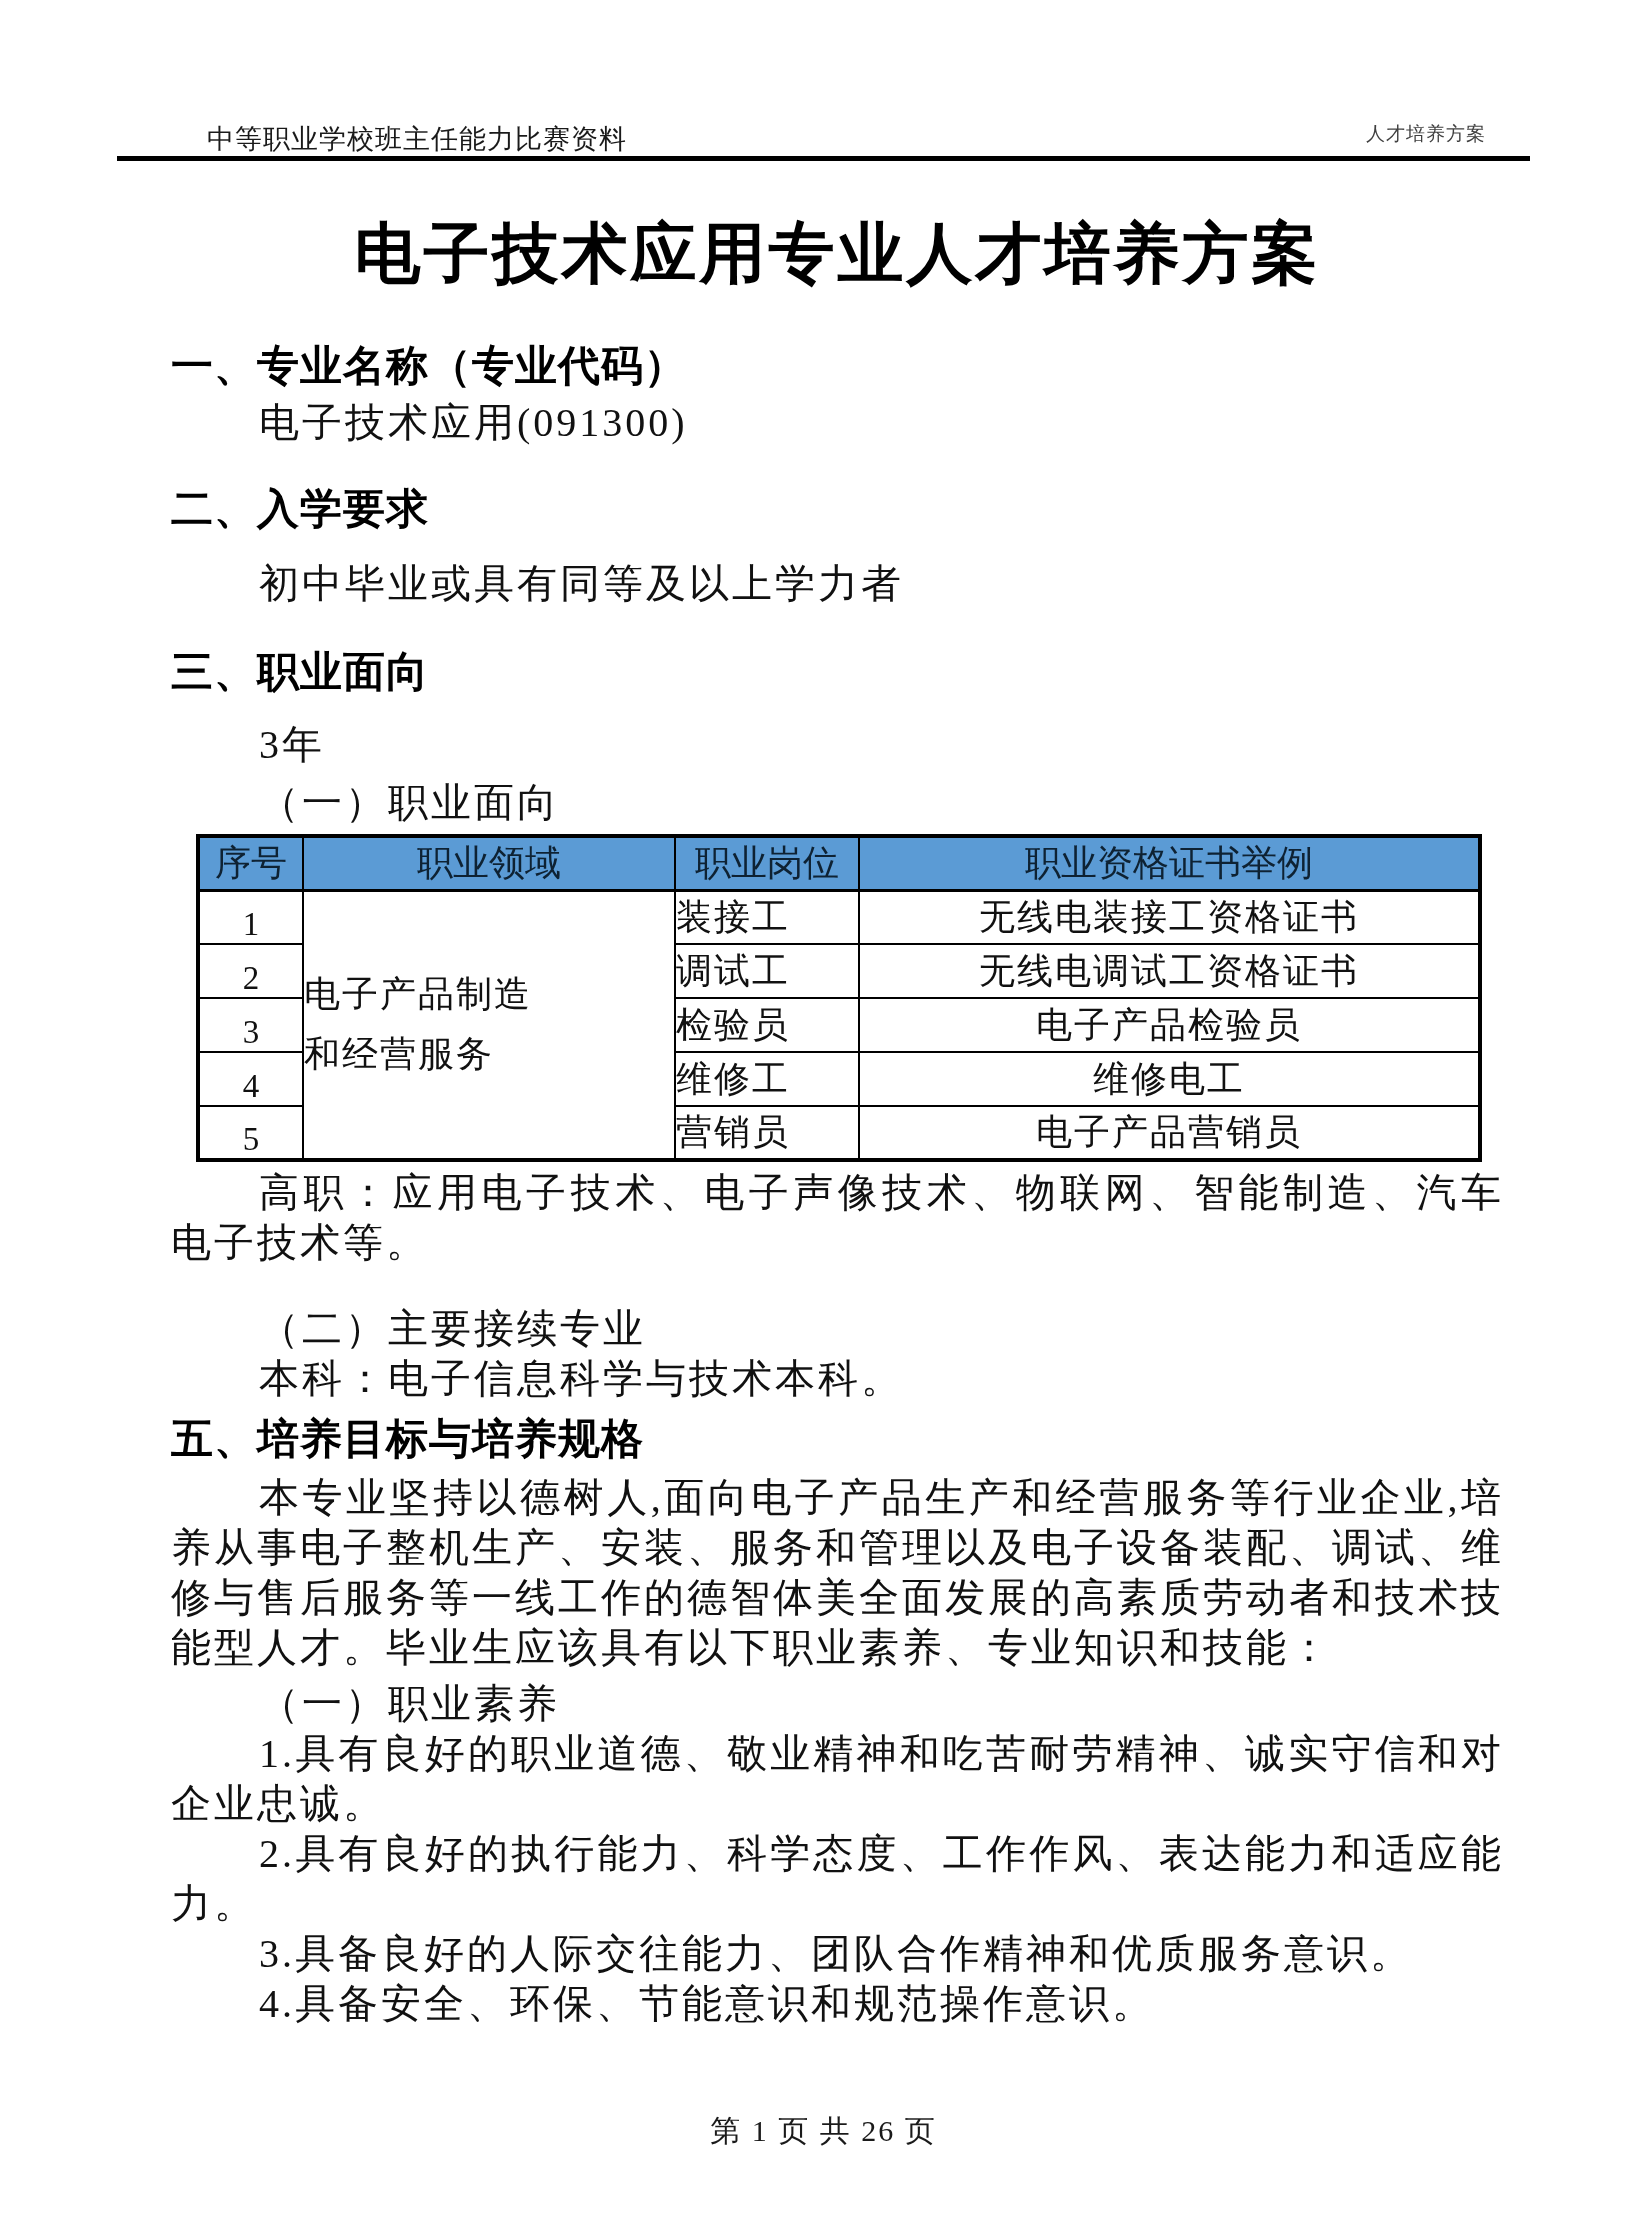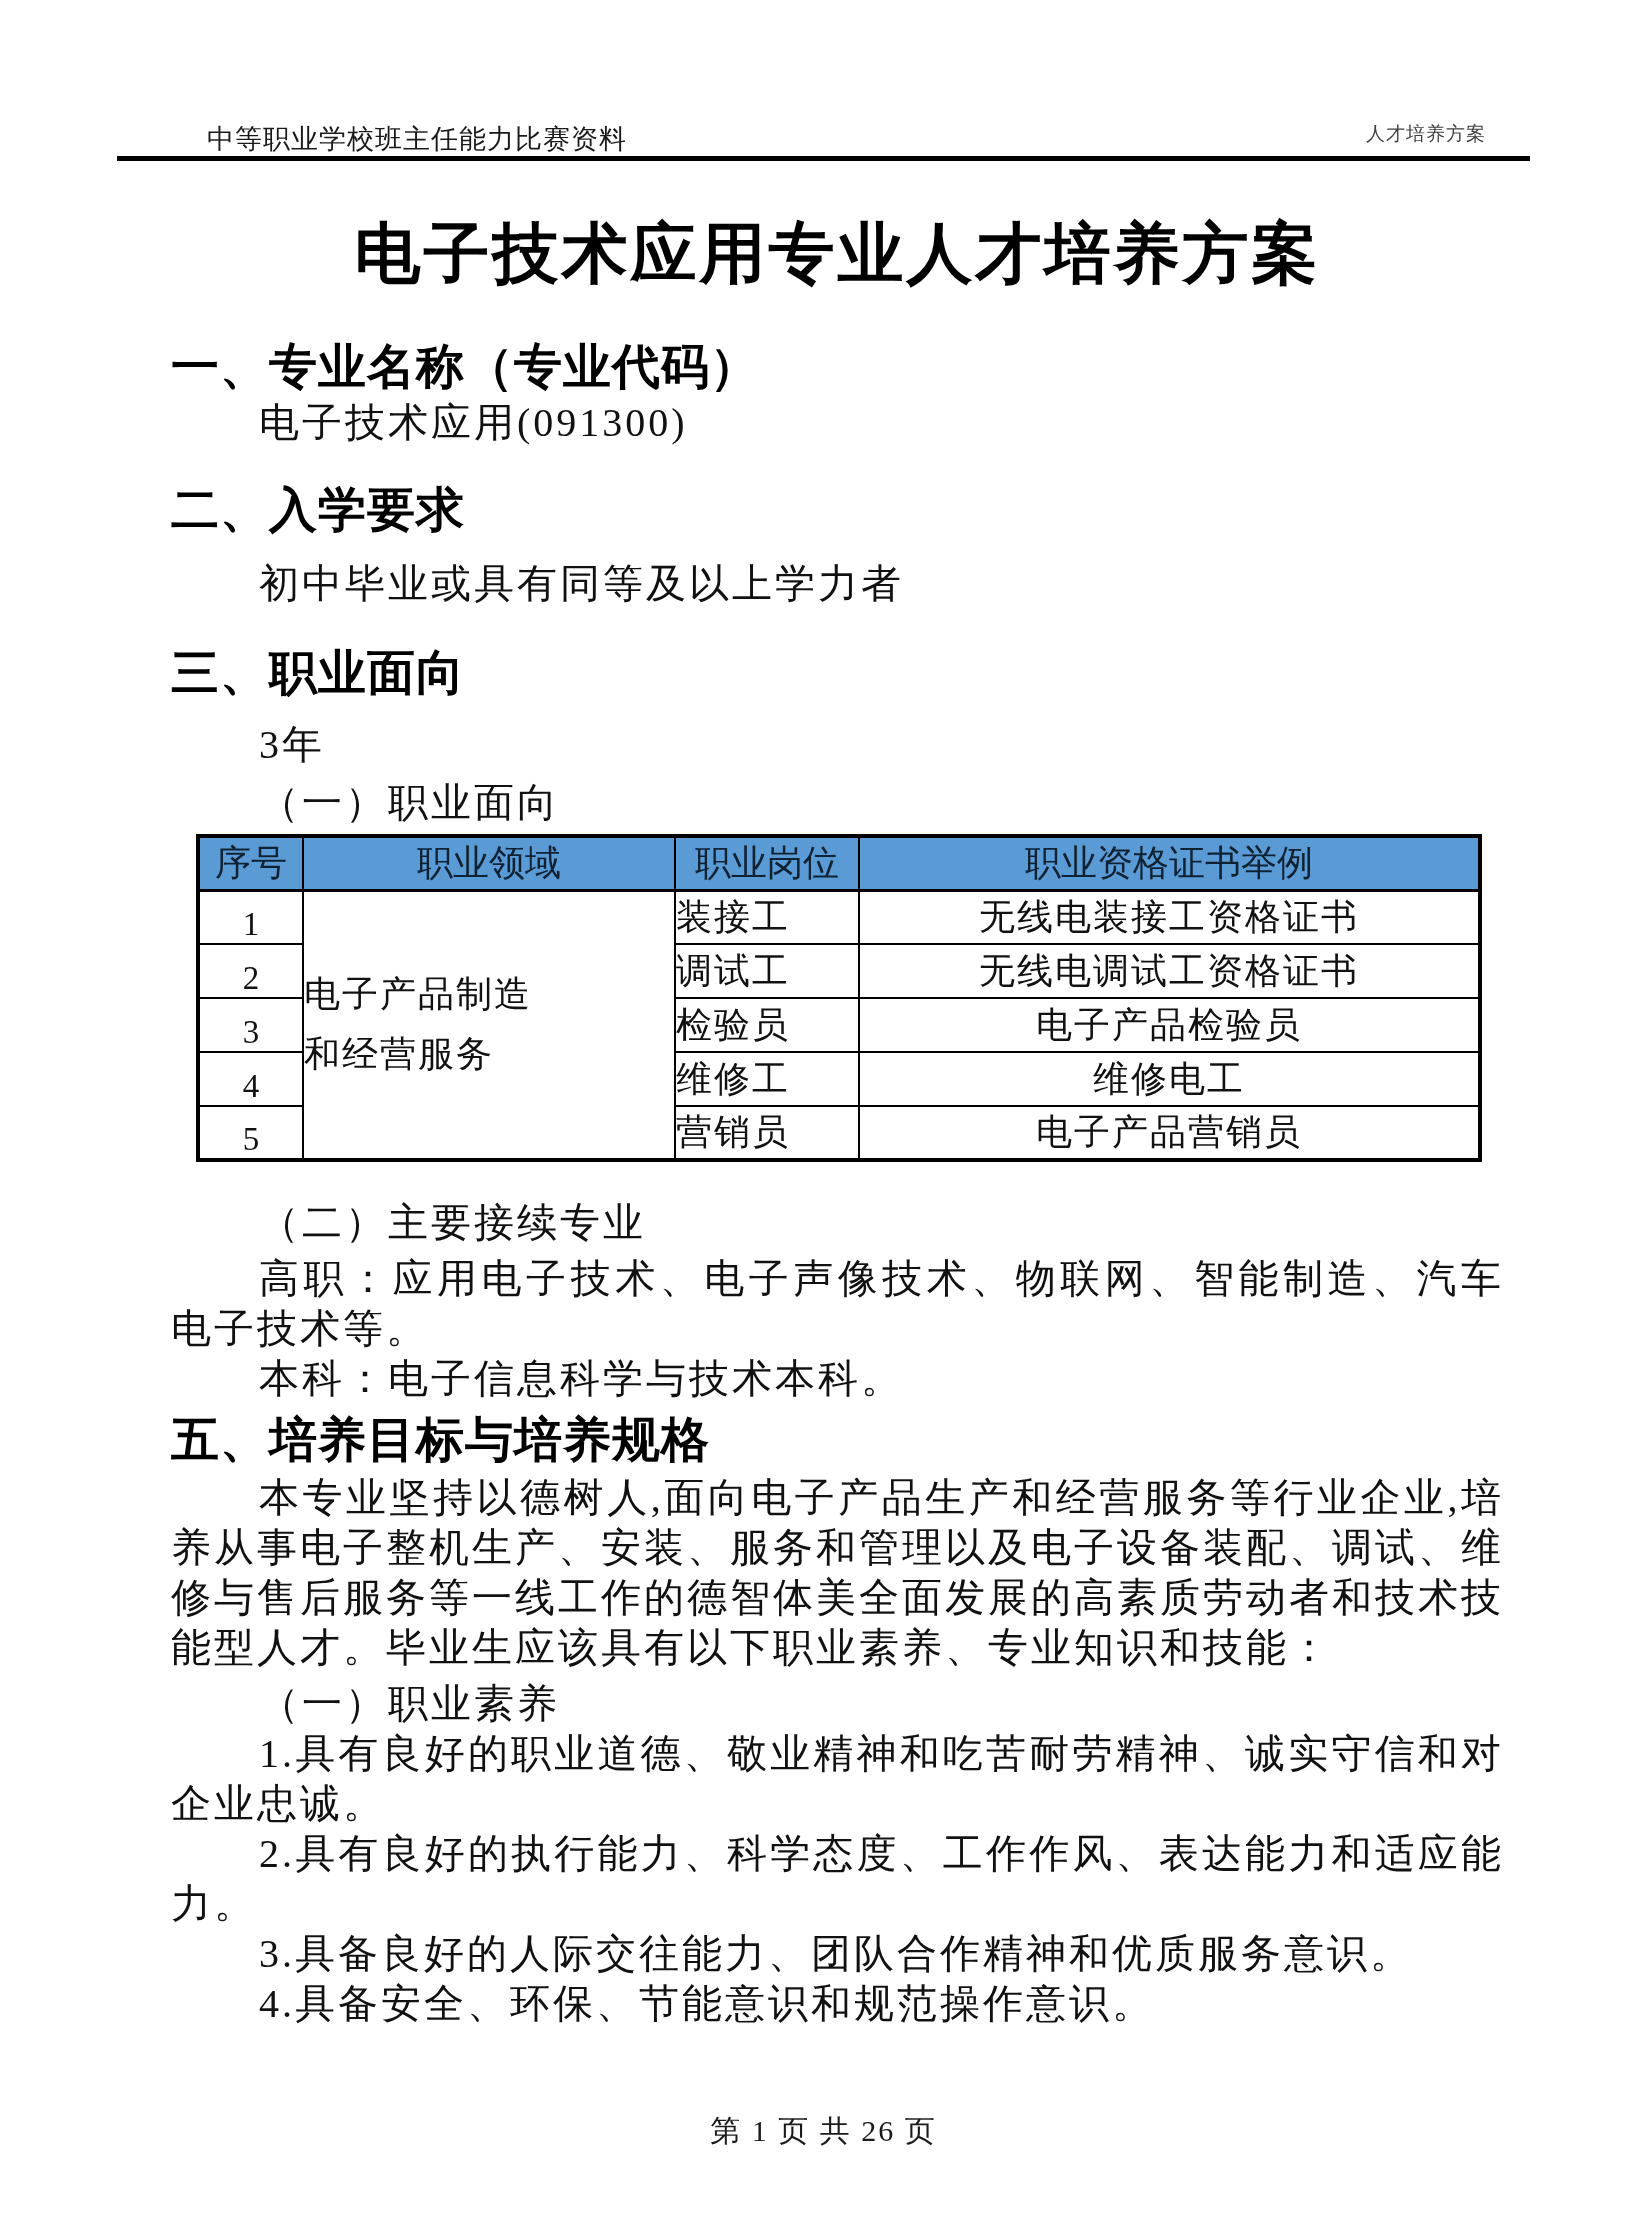--- a/index.html
+++ b/index.html
@@ -30,21 +30,21 @@
     position: absolute; top: 179px; left: 171px;
     width: 1333px;
   }
   .doc-title {
     margin: 36px 0 0 0;
     font-size: 66px; line-height: 78px;
     font-weight: 900; text-align: center;
     letter-spacing: 3px; color: #000;
   }
   .sec-heading {
-    font-size: 48px; line-height: 55px; font-weight: 700;
+    font-size: 42px; line-height: 55px; font-weight: 700;
     color: #000; letter-spacing: 1px;
     margin: 0;
   }
   .mt-sec1 { margin-top: 46px; }
   .mt-sec2 { margin-top: 34px; }
   .mt-sec3 { margin-top: 36px; }
   .mt-sec4 { margin-top: 28px; }
   .mt-sec5 { margin-top: 8px; }
   .p-body {
     font-size: 40px; line-height: 50px;
@@ -165,22 +165,22 @@
         <td class="cell-cert">维修电工</td>
       </tr>
       <tr>
         <td class="cell-no">5</td>
         <td class="cell-post">营销员</td>
         <td class="cell-cert">电子产品营销员</td>
       </tr>
     </tbody>
   </table>
 
+  <p class="p-body mt-tight">高职：应用电子技术、电子声像技术、物联网、智能制造、汽车电子技术等。</p>
   <p class="p-body mt-sub2">（二）主要接续专业</p>
-  <p class="p-body mt-tight">高职：应用电子技术、电子声像技术、物联网、智能制造、汽车电子技术等。</p>
   <p class="p-body mt-none">本科：电子信息科学与技术本科。</p>
 
   <h2 class="sec-heading mt-sec5">五、培养目标与培养规格</h2>
   <p class="p-body mt-tight">本专业坚持以德树人,面向电子产品生产和经营服务等行业企业,培养从事电子整机生产、安装、服务和管理以及电子设备装配、调试、维修与售后服务等一线工作的德智体美全面发展的高素质劳动者和技术技能型人才。毕业生应该具有以下职业素养、专业知识和技能：</p>
   <p class="p-body mt-tight">（一）职业素养</p>
   <p class="p-body mt-none">1.具有良好的职业道德、敬业精神和吃苦耐劳精神、诚实守信和对企业忠诚。</p>
   <p class="p-body mt-none">2.具有良好的执行能力、科学态度、工作作风、表达能力和适应能力。</p>
   <p class="p-body mt-none">3.具备良好的人际交往能力、团队合作精神和优质服务意识。</p>
   <p class="p-body mt-none">4.具备安全、环保、节能意识和规范操作意识。</p>
 

